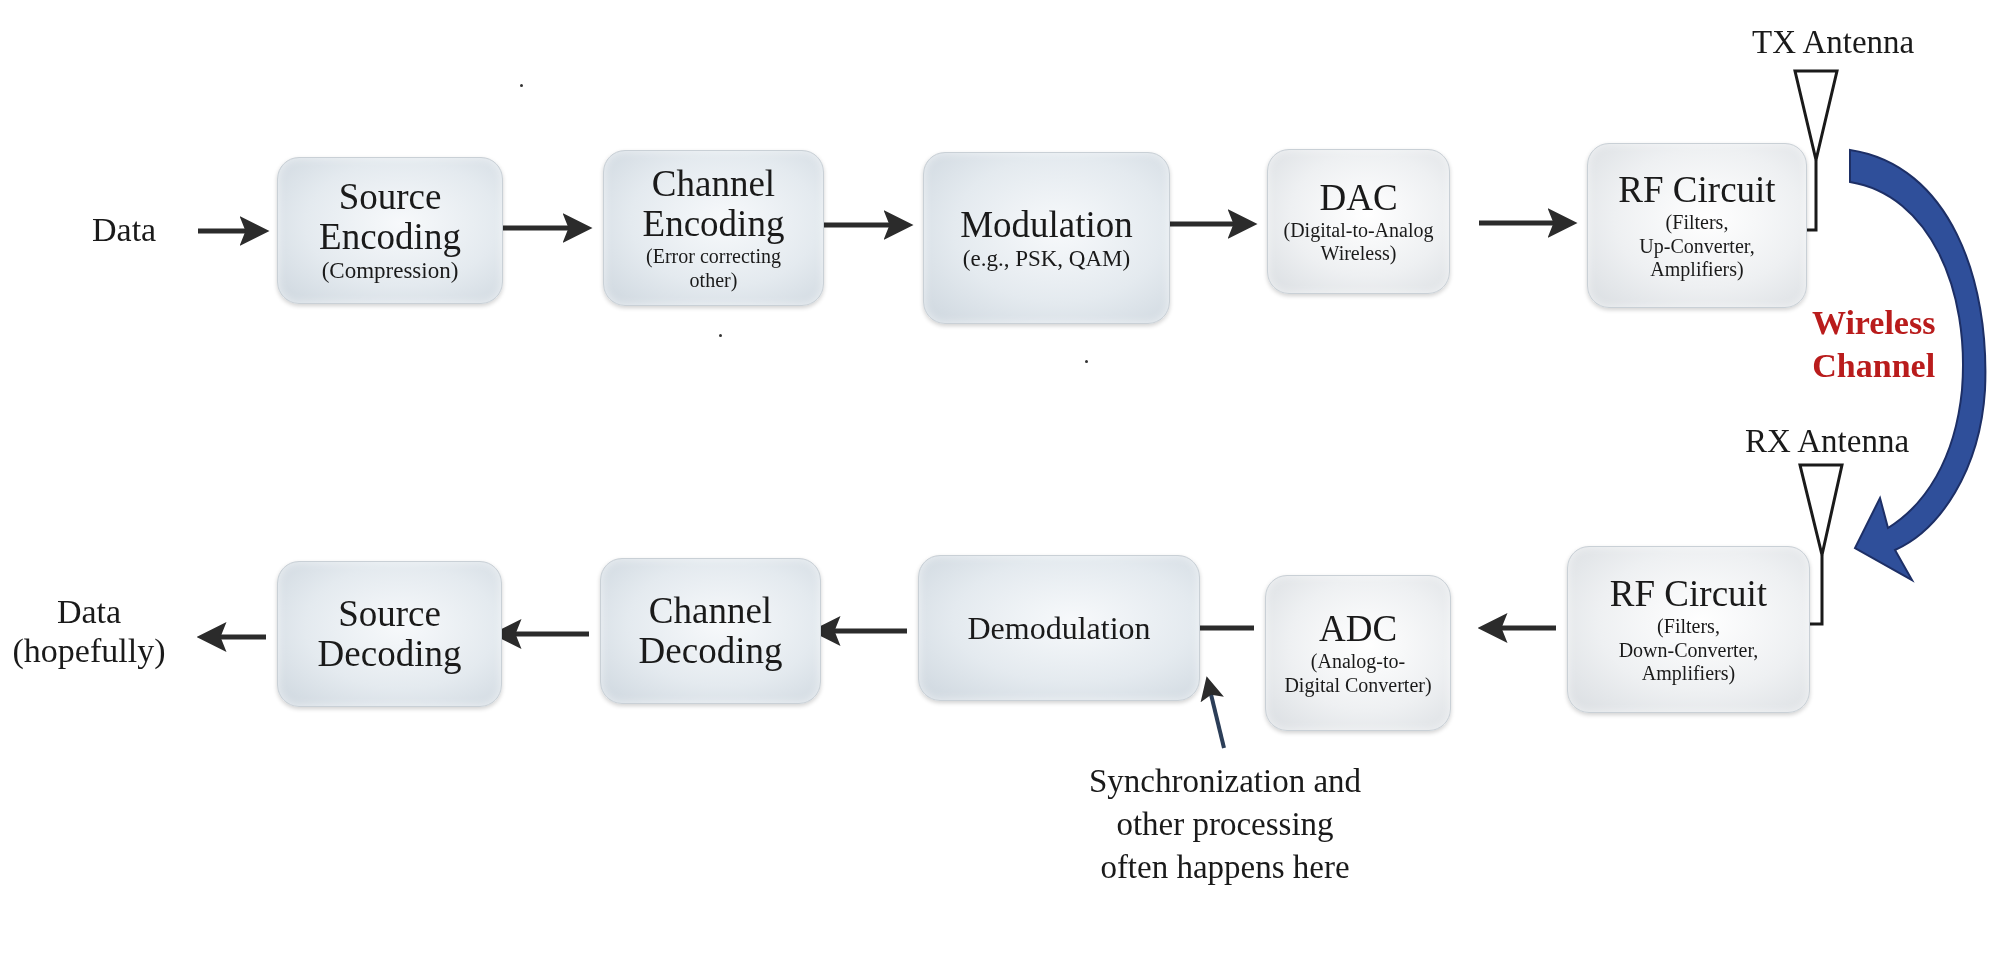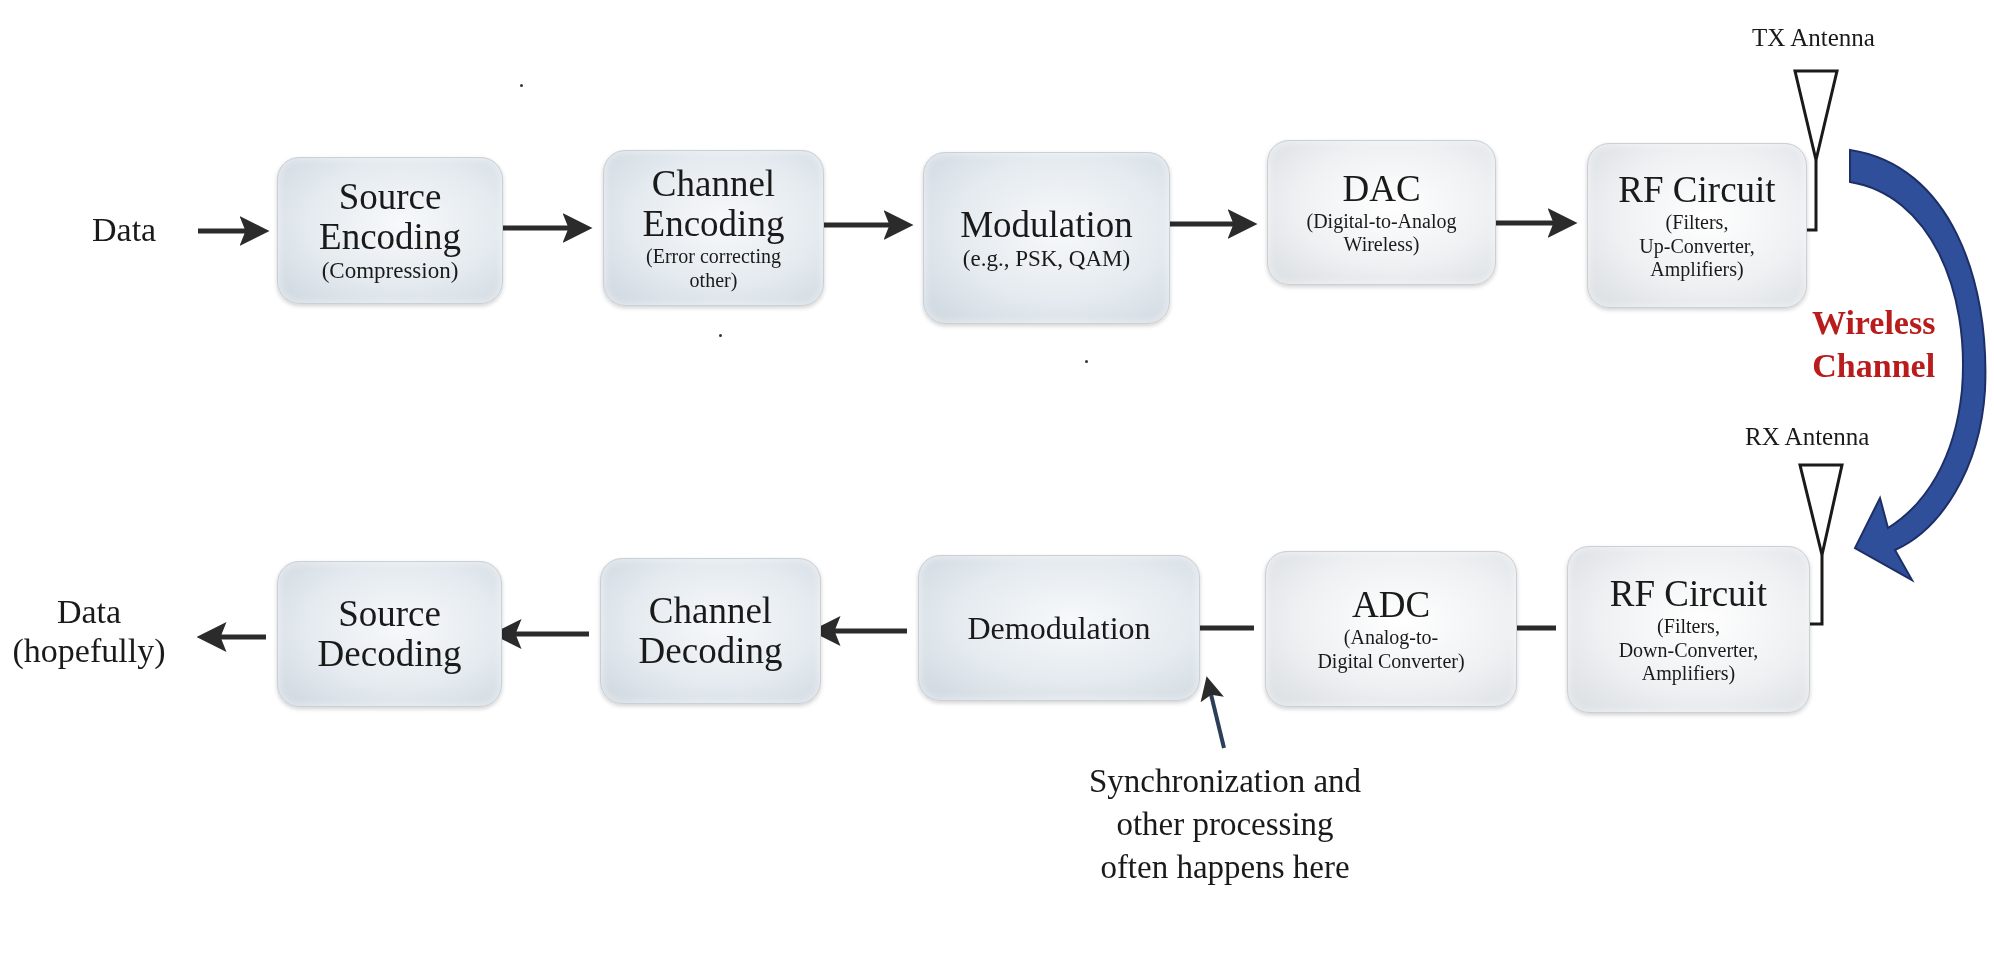--- a/index.html
+++ b/index.html
@@ -14,21 +14,21 @@
     display: flex; flex-direction: column; align-items: center; justify-content: center;
     text-align: center; line-height: 1.08; margin-left: 10px;
   }
   .block.light {
     background: radial-gradient(ellipse at 55% 45%, #ffffff 0%, #eef0f2 55%, #d9dde1 100%);
   }
   .title { font-size: 37px; }
   .sub { font-size: 23px; margin-top: 2px; }
   .sub.small { font-size: 20px; }
   .label { position: absolute; font-size: 34px; text-align: center; line-height: 1.15; }
-  .ant-label { position: absolute; font-size: 25px; }
+  .ant-label { position: absolute; font-size: 33px; }
   .wireless { position: absolute; font-size: 34px; font-weight: bold; text-align: center; line-height: 1.25; color: #b91c1c; }
   .note { position: absolute; font-size: 33px; text-align: center; line-height: 1.3; }
   svg.overlay { position: absolute; left: 0; top: 0; }
   .dot { position: absolute; width: 3px; height: 3px; background: #333; border-radius: 50%; }
 </style>
 </head>
 <body>
 
 <svg class="overlay" width="1994" height="956">
   <defs>
@@ -79,21 +79,21 @@
   <div class="title">Encoding</div>
   <div class="sub small">(Error correcting</div>
   <div class="sub small">other)</div>
 </div>
 
 <div class="block" style="left:913px; top:152px; width:247px; height:172px;">
   <div class="title">Modulation</div>
   <div class="sub">(e.g., PSK, QAM)</div>
 </div>
 
-<div class="block light" style="left:1257px; top:140px; width:229px; height:145px;">
+<div class="block light" style="left:1257px; top:149px; width:183px; height:145px;">
   <div class="title">DAC</div>
   <div class="sub small">(Digital-to-Analog</div>
   <div class="sub small">Wireless)</div>
 </div>
 
 <div class="block light" style="left:1577px; top:143px; width:220px; height:165px;">
   <div class="title">RF Circuit</div>
   <div class="sub small">(Filters,</div>
   <div class="sub small">Up-Converter,</div>
   <div class="sub small">Amplifiers)</div>
@@ -107,21 +107,21 @@
   <div>Channel</div>
 </div>
 
 <div class="block light" style="left:1557px; top:546px; width:243px; height:167px;">
   <div class="title">RF Circuit</div>
   <div class="sub small">(Filters,</div>
   <div class="sub small">Down-Converter,</div>
   <div class="sub small">Amplifiers)</div>
 </div>
 
-<div class="block light" style="left:1255px; top:551px; width:252px; height:156px;">
+<div class="block light" style="left:1255px; top:575px; width:186px; height:156px;">
   <div class="title">ADC</div>
   <div class="sub small">(Analog-to-</div>
   <div class="sub small">Digital Converter)</div>
 </div>
 
 <div class="block" style="left:908px; top:555px; width:282px; height:146px;">
   <div class="title" style="font-size:32px;">Demodulation</div>
 </div>
 
 <div class="block" style="left:590px; top:558px; width:221px; height:146px;">

